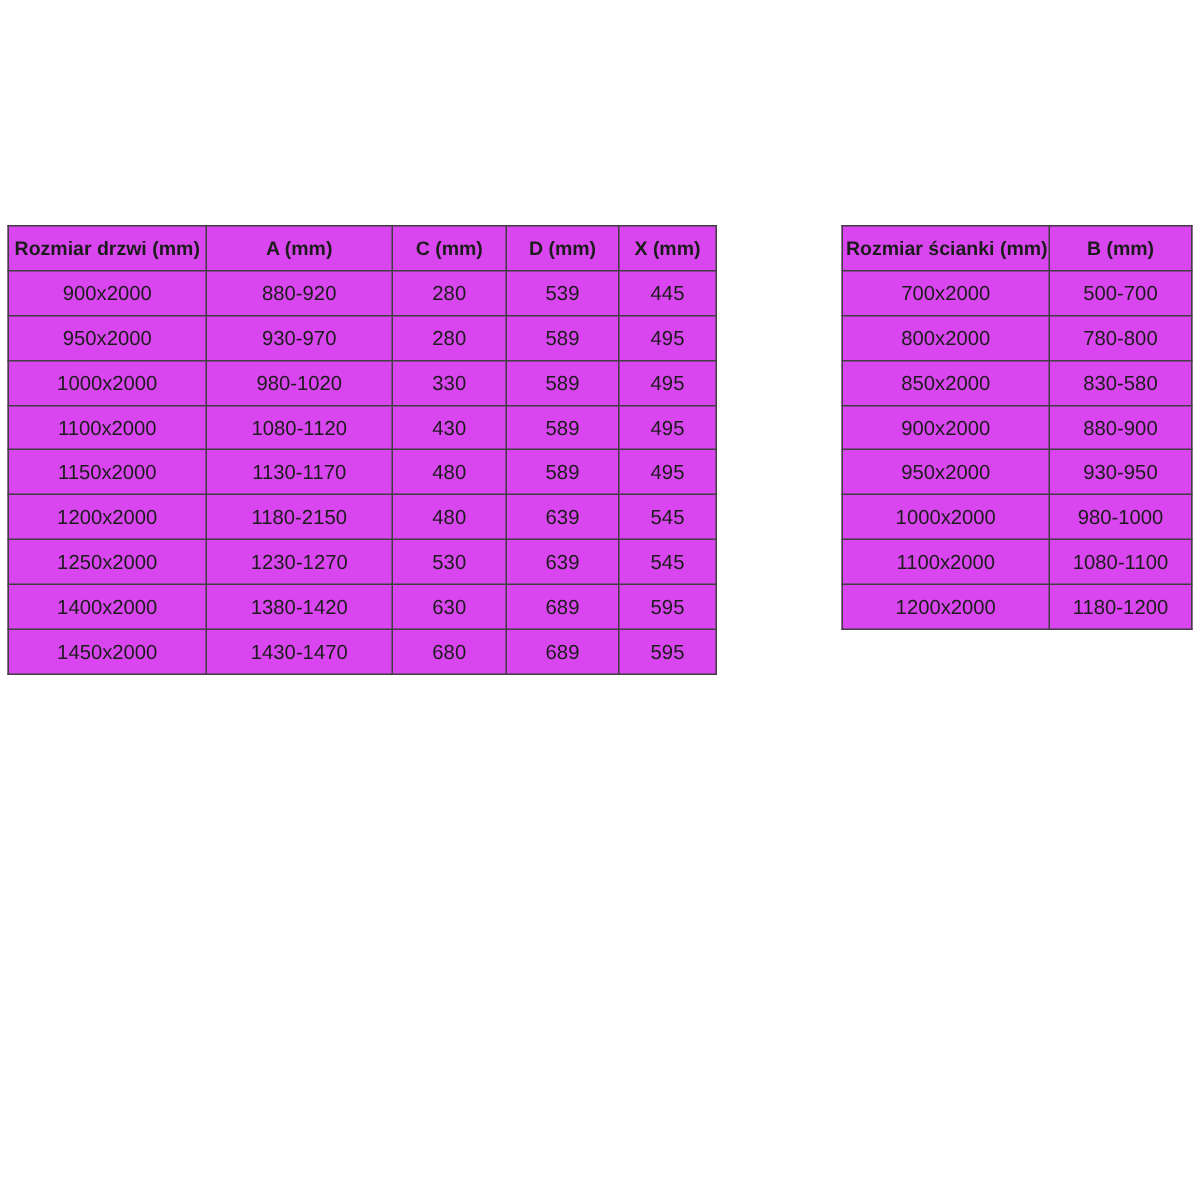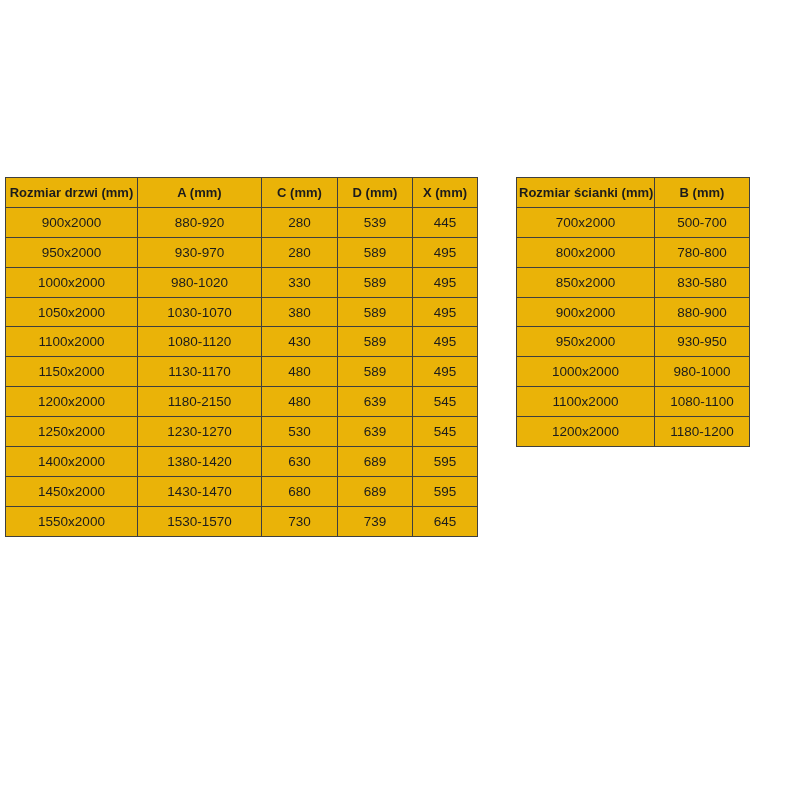--- a/index.html
+++ b/index.html
@@ -15,22 +15,21 @@
     position: relative;
     width: 800px;
     height: 800px;
     background: #ffffff;
     overflow: hidden;
   }
   table.dim-table {
     position: absolute;
     border-collapse: collapse;
     table-layout: fixed;
-    background: #eab308;
-    margin-top: 27px;
+    background: #d946ef;
   }
   table.dim-table th,
   table.dim-table td {
     border: 1px solid #3f3f3f;
     text-align: center;
     vertical-align: middle;
     padding: 0 2px;
     overflow: hidden;
     white-space: nowrap;
   }
@@ -44,21 +43,21 @@
   table.dim-table td {
     font-size: 13.5px;
     font-weight: normal;
   }
   #doors-table {
     left: 5px;
     top: 150px;
     width: 472px;
   }
   #wall-table {
-    left: 516px;
+    left: 561px;
     top: 150px;
     width: 233px;
   }
 </style>
 </head>
 <body>
 
 <div class="canvas">
 
   <table id="doors-table" class="dim-table">
@@ -94,27 +93,20 @@
           <td>495</td>
         </tr>
         <tr>
           <td>1000x2000</td>
           <td>980-1020</td>
           <td>330</td>
           <td>589</td>
           <td>495</td>
         </tr>
         <tr>
-          <td>1050x2000</td>
-          <td>1030-1070</td>
-          <td>380</td>
-          <td>589</td>
-          <td>495</td>
-        </tr>
-        <tr>
           <td>1100x2000</td>
           <td>1080-1120</td>
           <td>430</td>
           <td>589</td>
           <td>495</td>
         </tr>
         <tr>
           <td>1150x2000</td>
           <td>1130-1170</td>
           <td>480</td>
@@ -141,27 +133,20 @@
           <td>630</td>
           <td>689</td>
           <td>595</td>
         </tr>
         <tr>
           <td>1450x2000</td>
           <td>1430-1470</td>
           <td>680</td>
           <td>689</td>
           <td>595</td>
-        </tr>
-        <tr>
-          <td>1550x2000</td>
-          <td>1530-1570</td>
-          <td>730</td>
-          <td>739</td>
-          <td>645</td>
         </tr>
       </tbody>
     </table>
 
   <table id="wall-table" class="dim-table">
     <colgroup>
       <col style="width:138px">
       <col style="width:95px">
     </colgroup>
   <thead>

